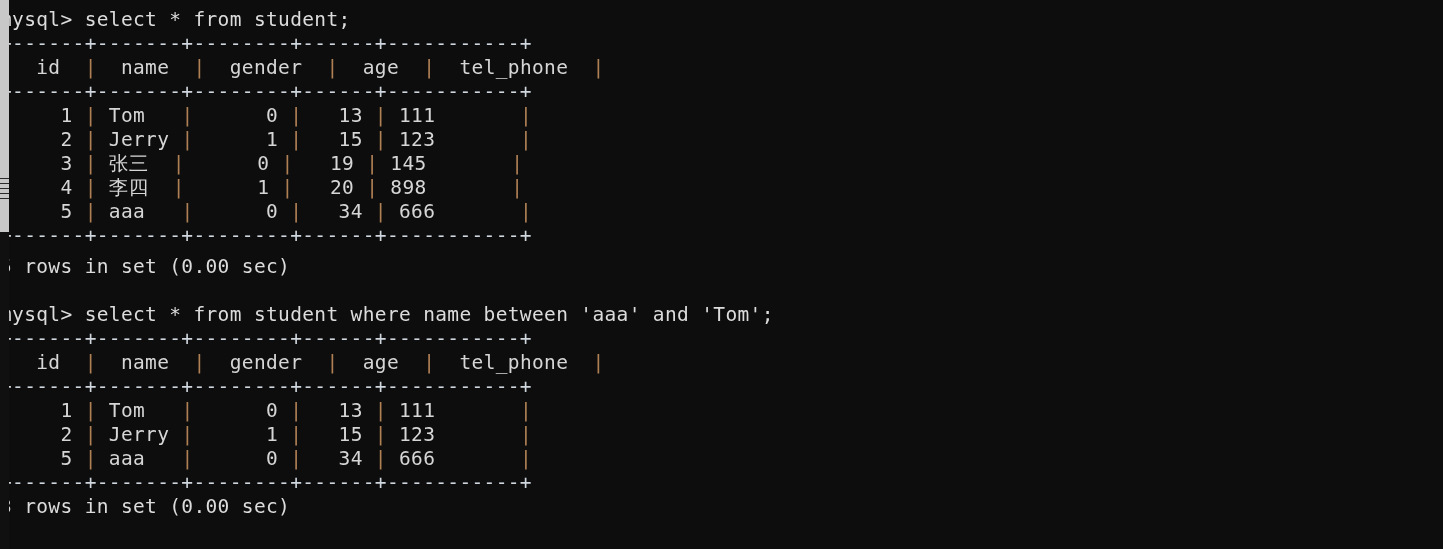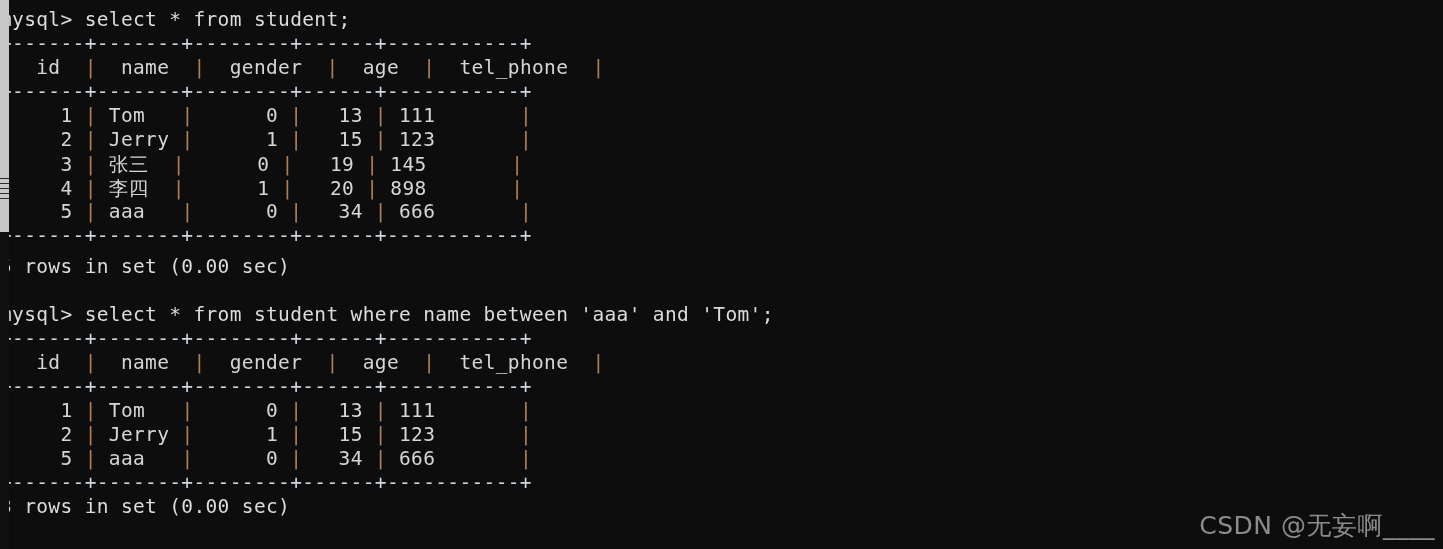--- a/index.html
+++ b/index.html
@@ -66,21 +66,21 @@
     white-space: pre;
     color: #d6d6d6;
   }
   .line.cmd      { color: #dcdcdc; }
   .line.status   { color: #dcdcdc; }
   
   .line.rule     { color: #cfd6dd; }
   
   .line.row      { color: #d6d6d6; }
   .pipe          { color: #b08055; }
-  .cjk           { font-family: Liberation Sans, sans-serif; text-align: center; }
+  .cjk           { font-family: Liberation Mono, monospace; text-align: center; }
 
   
   #watermark {
     position: absolute;
     right: 8px;
     bottom: 8px;
     font-family: "DejaVu Sans", sans-serif;
     font-size: 25px;
     line-height: 30px;
     color: #8c8c8c;
@@ -141,15 +141,14 @@
     <div id="scrollbar-thumb"></div>
     <div id="scrollbar-ticks">
       <i></i>
         <i></i>
         <i></i>
         <i></i>
         <i></i>
     </div>
   </div>
 
-  <div id="watermark">CSDN @无妄啊____</div>
 
 </div>
 
 </body></html>

